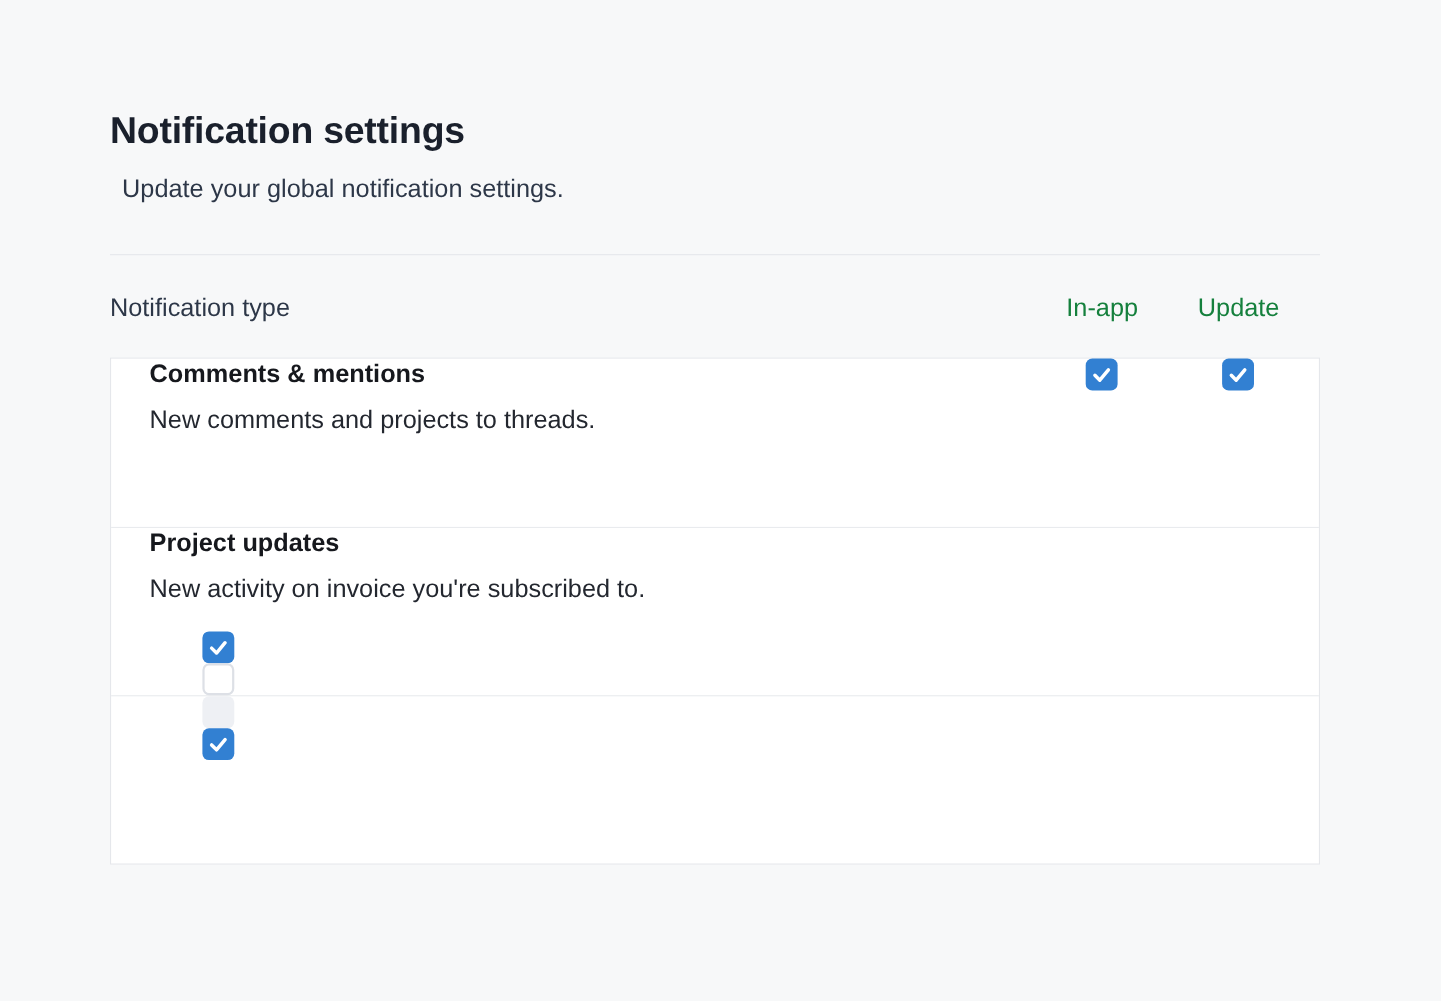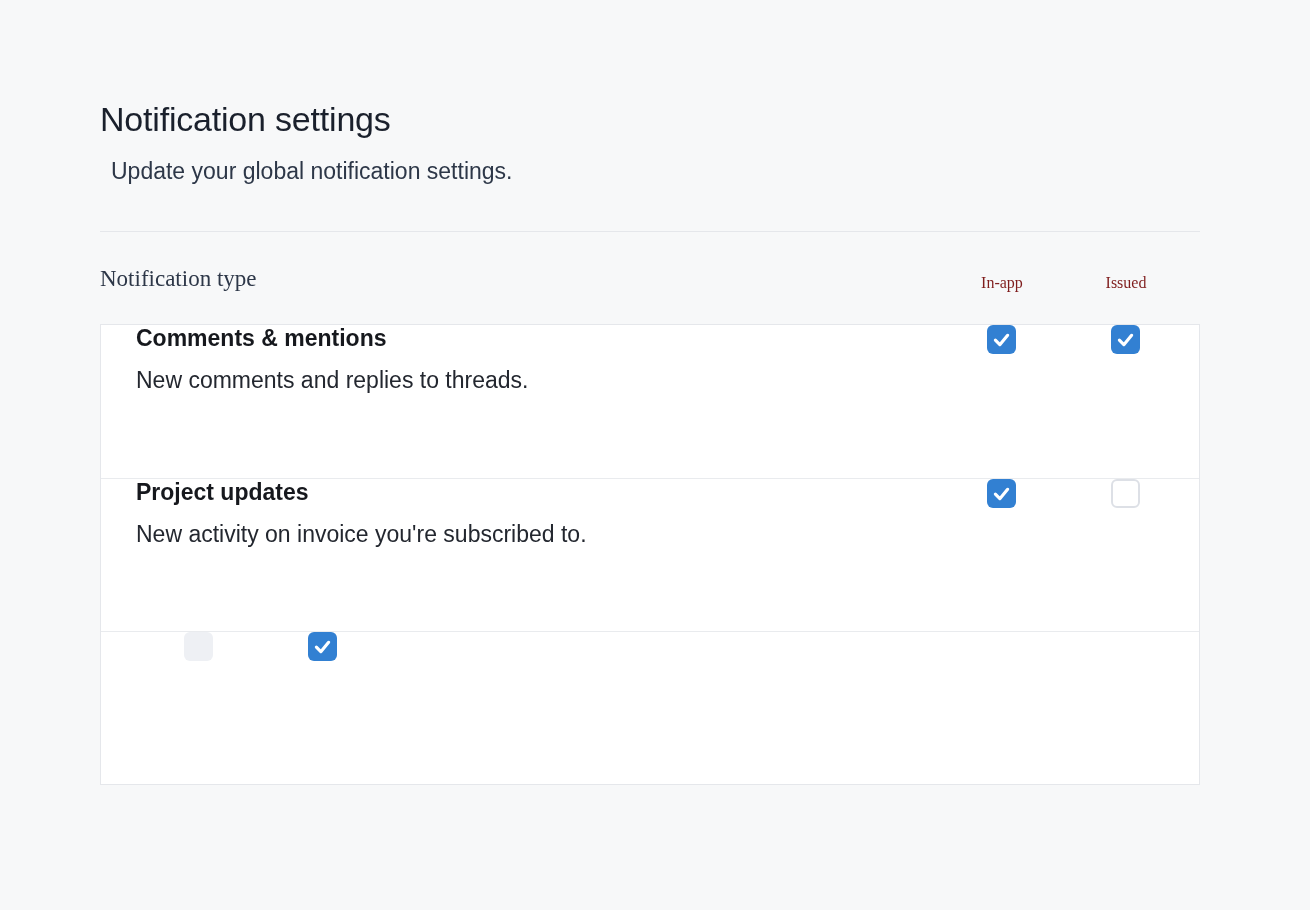--- a/index.html
+++ b/index.html
@@ -12,66 +12,65 @@
     overflow: hidden;
   }
   .content {
     width: 1100px;
     margin-left: 100px;
     padding-top: 100px;
     box-sizing: border-box;
   }
   .page-title {
     font-size: 34px;
-    font-weight: 400;
+    font-weight: 700;
     letter-spacing: -0.2px;
     color: var(--heading-text, #1a202c);
     margin: 0 0 19px 0;
   }
   .page-subtitle {
     font-size: 23px;
     color: var(--body-text, #2d3748);
     margin: 11px;
   }
   .divider {
     height: 1px;
     background: var(--card-border, #e5e7eb);
     margin-top: 46px;
   }
   .cols-header {
     display: flex;
-    align-items: flex-end;
+    align-items: flex-start;
     margin: 34px 0 32px 0;
     padding-right: 12px;
-    font-family: Liberation Serif, serif;
   }
   .type-label {
     flex: 1;
     font-size: 23px;
     color: var(--body-text, #2d3748);
   }
   .col-label {
     width: 124px;
     text-align: center;
-    font-size: 16px;
-    color: #7f1d1d;
+    font-size: 23px;
+    color: #15803d;
   }
   .card {
     background: var(--card-background, #ffffff);
     border: 1px solid var(--card-border, #e5e7eb);
   }
   .row {
     display: flex;
     align-items: flex-start;
     min-height: 153px;
     box-sizing: border-box;
     padding-left: 35px;
     padding-right: 12px;
   }
-  .row + .row { border-top: 1px solid var(--row-divider, #e9ebee); }
+  .row + .row { border-top: 1px solid var(--row-divider, #e9ebee); flex-direction: column; }
   .row-text { flex: 1; }
   .row-title {
     font-size: 23px;
     font-weight: 700;
     color: #16181d;
     margin: 0 0 15px 0;
   }
   .row-desc {
     font-size: 23px;
     color: #23272f;
@@ -105,29 +104,29 @@
 <div class="content">
 
   <h1 class="page-title">Notification settings</h1>
   <p class="page-subtitle">Update your global notification settings.</p>
 
   <div class="divider"></div>
 
   <div class="cols-header">
     <div class="type-label">Notification type</div>
     <div class="col-label">In-app</div>
-    <div class="col-label">Issued</div>
+    <div class="col-label">Update</div>
   </div>
 
   <div class="card">
 
     <div class="row">
       <div class="row-text">
         <p class="row-title">Comments &amp; mentions</p>
-        <p class="row-desc">New comments and replies to threads.</p>
+        <p class="row-desc">New comments and projects to threads.</p>
       </div>
       <div class="cell">
         <div class="checkbox" role="checkbox" data-state="checked">
           <svg class="check" viewBox="0 0 24 24">
               <path d="M5 12.8l5.1 5.1L19 7.2" fill="none" stroke="currentColor" stroke-width="3.6" stroke-linecap="round" stroke-linejoin="round"></path>
             </svg>
         </div>
       </div>
       <div class="cell">
         <div class="checkbox" role="checkbox" data-state="checked">

